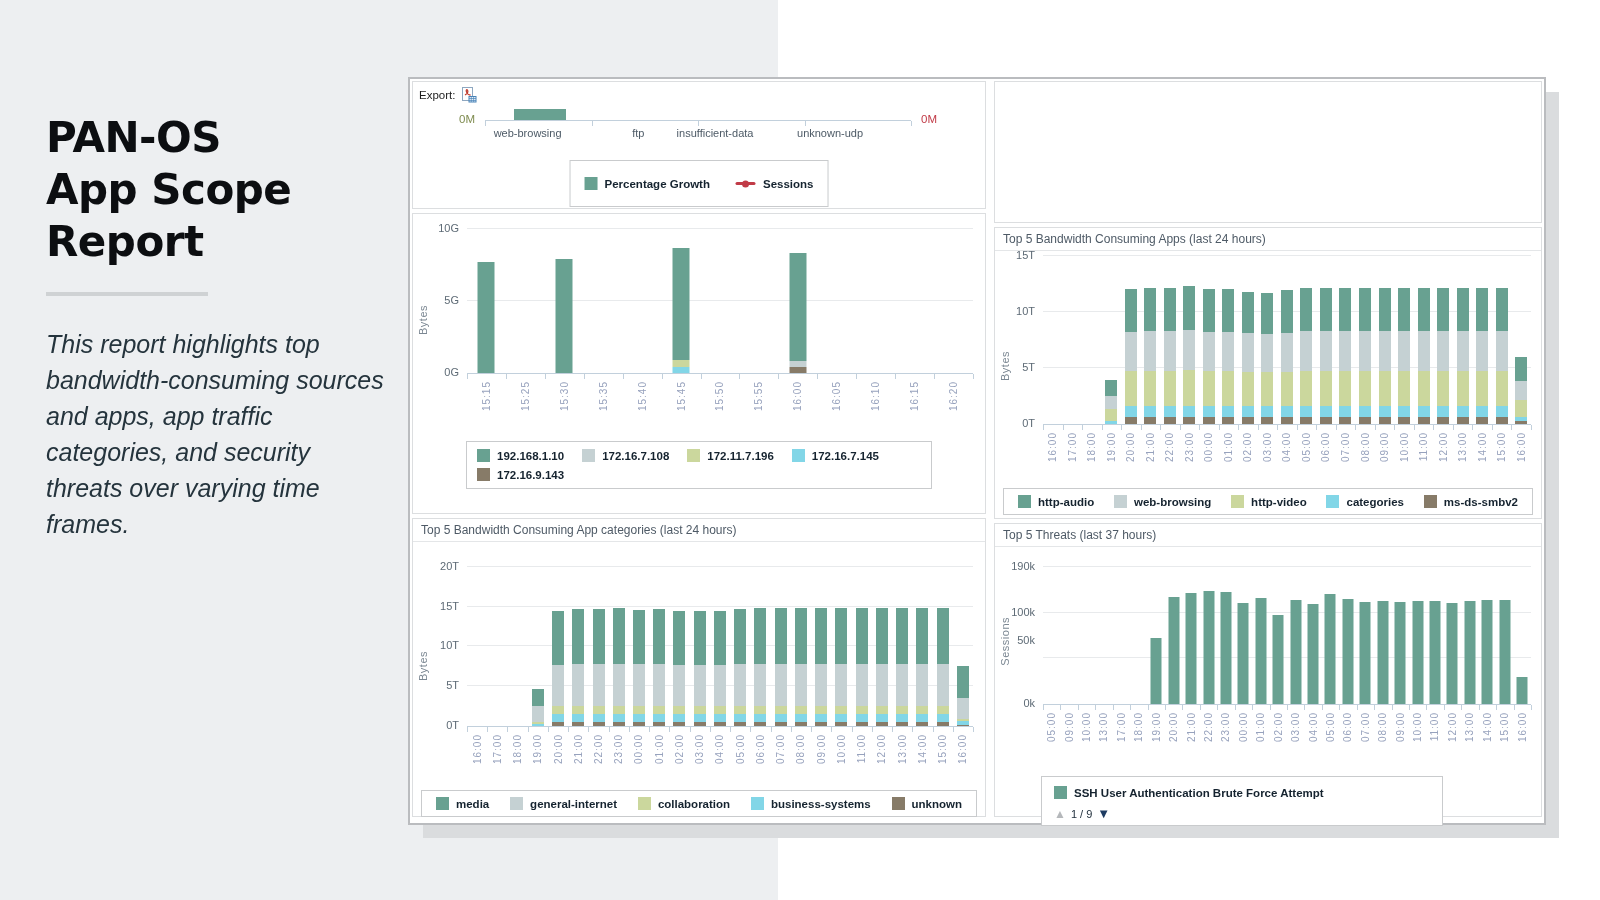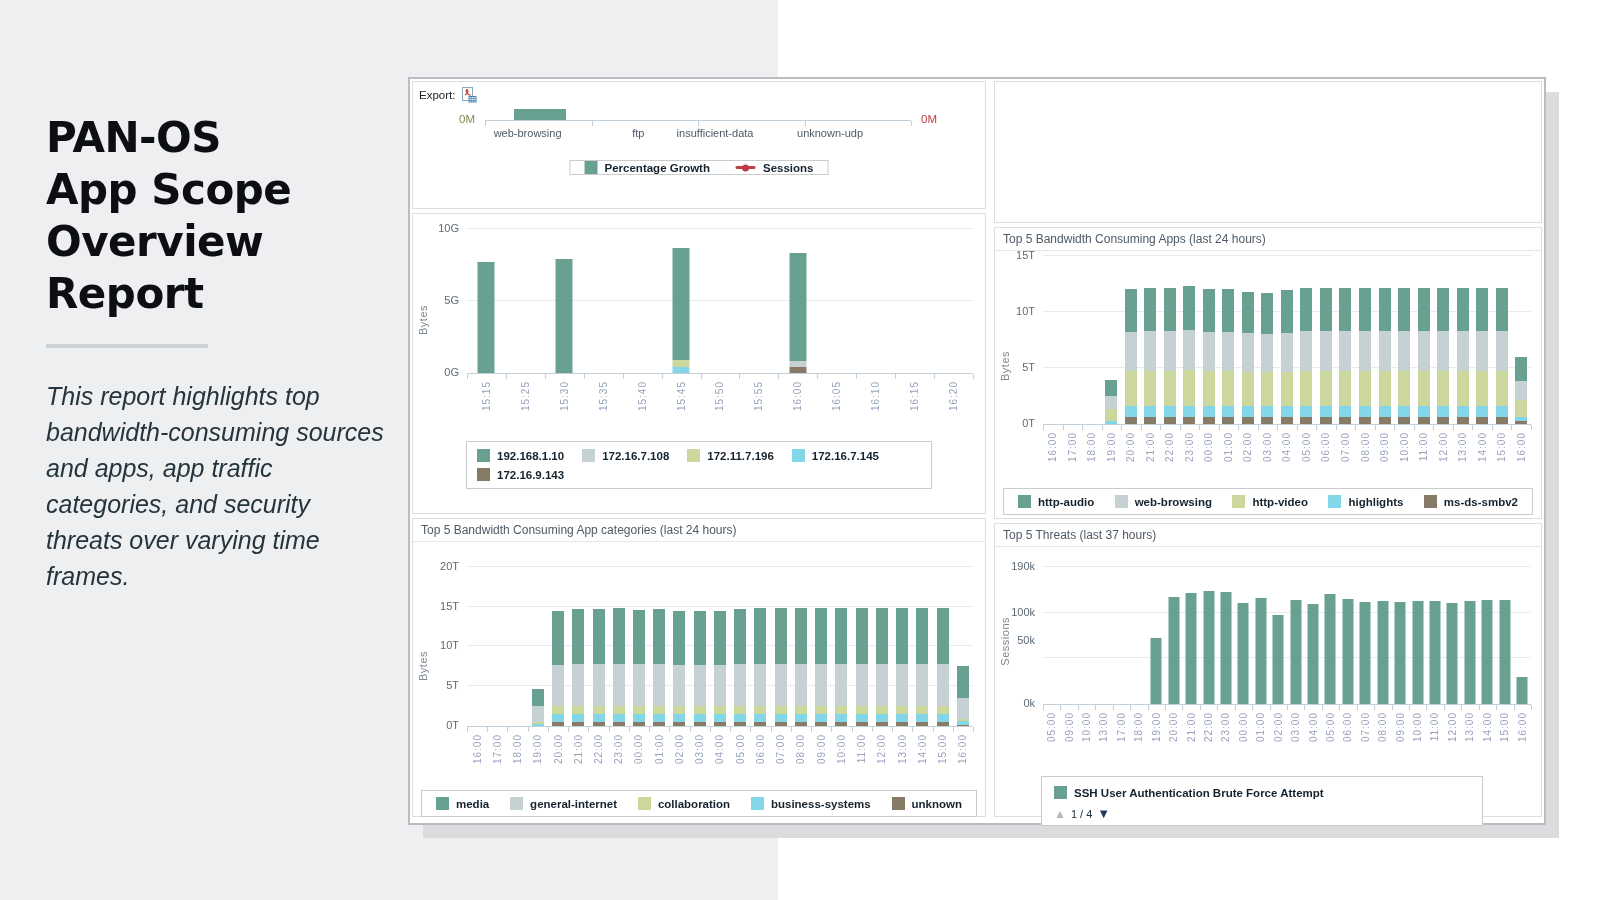--- a/index.html
+++ b/index.html
@@ -66,21 +66,21 @@
   }
 
   
   .legend{border:1px solid #c9cbcd;background:#fff;box-sizing:border-box;font-size:11.5px;}
   .legend .item{display:inline-flex;align-items:center;margin:3px 18px 3px 0;}
   .legend .sq{width:13px;height:13px;margin-right:7px;flex:0 0 13px;}
   .legend .lbl{font-weight:bold;color:#15232f;white-space:nowrap;}
   .legend-center{width:466px;margin:14px auto 0;padding:4px 10px;}
   .legend-row{margin:10px 8px 0 8px;padding:3px 14px;display:flex;justify-content:space-between;}
   .legend-row .item{margin:3px 0;}
-  .legend-left{width:442px;margin:18px 0 0 46px;padding:6px 12px 4px;}
+  .legend-left{width:402px;margin:18px 0 0 46px;padding:6px 12px 4px;}
   .pag{display:flex;align-items:center;margin-top:4px;font-size:11px;color:#22313e;}
   .pag .up{color:#b5b8bb;font-size:12px;cursor:pointer;}
   .pag .down{color:#1e3c62;font-size:13px;cursor:pointer;}
   .pag .pnum{margin:0 5px;}
 
   
   .export-row{display:flex;align-items:center;gap:6px;padding:4px 6px 0 6px;height:18px;
     font-size:11.5px;color:#1d1d1d;}
   .g-zone{position:relative;height:100px;}
   .g-axis{position:absolute;left:72px;right:74px;top:16px;height:1px;background:#c2d0dc;}
@@ -88,41 +88,40 @@
   .g-bar{position:absolute;bottom:1px;height:11px;transform:translateX(-50%);}
   .g-cat{
     position:absolute;top:7px;transform:translateX(-50%);
     font-size:11px;color:#4d5a66;white-space:nowrap;
   }
   .g-zero{position:absolute;top:-7px;font-size:11.5px;white-space:nowrap;}
   .g-zero.left{right:calc(100% + 10px);}
   .g-zero.right{left:calc(100% + 10px);}
   .g-legend{
     position:absolute;top:56px;left:50%;transform:translateX(-50%);
-    border:1px solid #c9cbcd;padding:0 14px;display:flex;align-items:center;gap:26px;
+    border:1px solid #c9cbcd;padding:16px 14px;display:flex;align-items:center;gap:26px;
     font-size:11.5px;background:#fff;
   }
   .g-legend .item{display:inline-flex;align-items:center;}
   .g-legend .sq{width:13px;height:13px;margin-right:7px;}
   .g-legend .lbl{font-weight:bold;color:#15232f;white-space:nowrap;}
   .marker-line{position:relative;width:20px;height:3px;margin-right:7px;border-radius:2px;}
   .marker-line .dot{
     position:absolute;left:50%;top:50%;transform:translate(-50%,-50%);
     width:7px;height:7px;border-radius:50%;
   }
 </style>
 </head>
 <body>
 
 <div class="bg-left"></div>
 
 <div class="intro">
   <div class="t-line">PAN-OS</div>
   <div class="t-line">App Scope</div>
-  <div class="t-line">Overview</div>
   <div class="t-line">Report</div>
   <div class="divider"></div>
   <div class="desc">This report highlights top bandwidth-consuming sources and apps, app traffic categories, and security threats over varying time frames.</div>
 </div>
 
 <div class="dashboard">
 
   <div class="panel p-growth">
     <div class="export-row">
       <span>Export:</span>
@@ -619,21 +618,21 @@
               <span class="sq" style="background: rgb(104, 161, 145);"></span>
               <span class="lbl">http-audio</span>
             </span><span class="item">
               <span class="sq" style="background: rgb(197, 209, 211);"></span>
               <span class="lbl">web-browsing</span>
             </span><span class="item">
               <span class="sq" style="background: rgb(203, 215, 157);"></span>
               <span class="lbl">http-video</span>
             </span><span class="item">
               <span class="sq" style="background: rgb(130, 214, 231);"></span>
-              <span class="lbl">highlights</span>
+              <span class="lbl">categories</span>
             </span><span class="item">
               <span class="sq" style="background: rgb(135, 123, 104);"></span>
               <span class="lbl">ms-ds-smbv2</span>
             </span></div>
         </div>
       </div>
   </div>
 
   <div class="panel p-categories">
     <div class="title-bar">Top 5 Bandwidth Consuming App categories (last 24 hours)</div>
@@ -1230,20 +1229,20 @@
             </div>
           </div>
         </div>
         <div class="legend legend-left">
           <div class="lg-row"><span class="item">
               <span class="sq" style="background: rgb(104, 161, 145);"></span>
               <span class="lbl">SSH User Authentication Brute Force Attempt</span>
             </span></div>
           <div class="pag">
             <span class="up">▲</span>
-            <span class="pnum">1 / 4</span>
+            <span class="pnum">1 / 9</span>
             <span class="down">▼</span>
           </div>
         </div>
       </div>
   </div>
 
 </div>
 
 </body></html>

